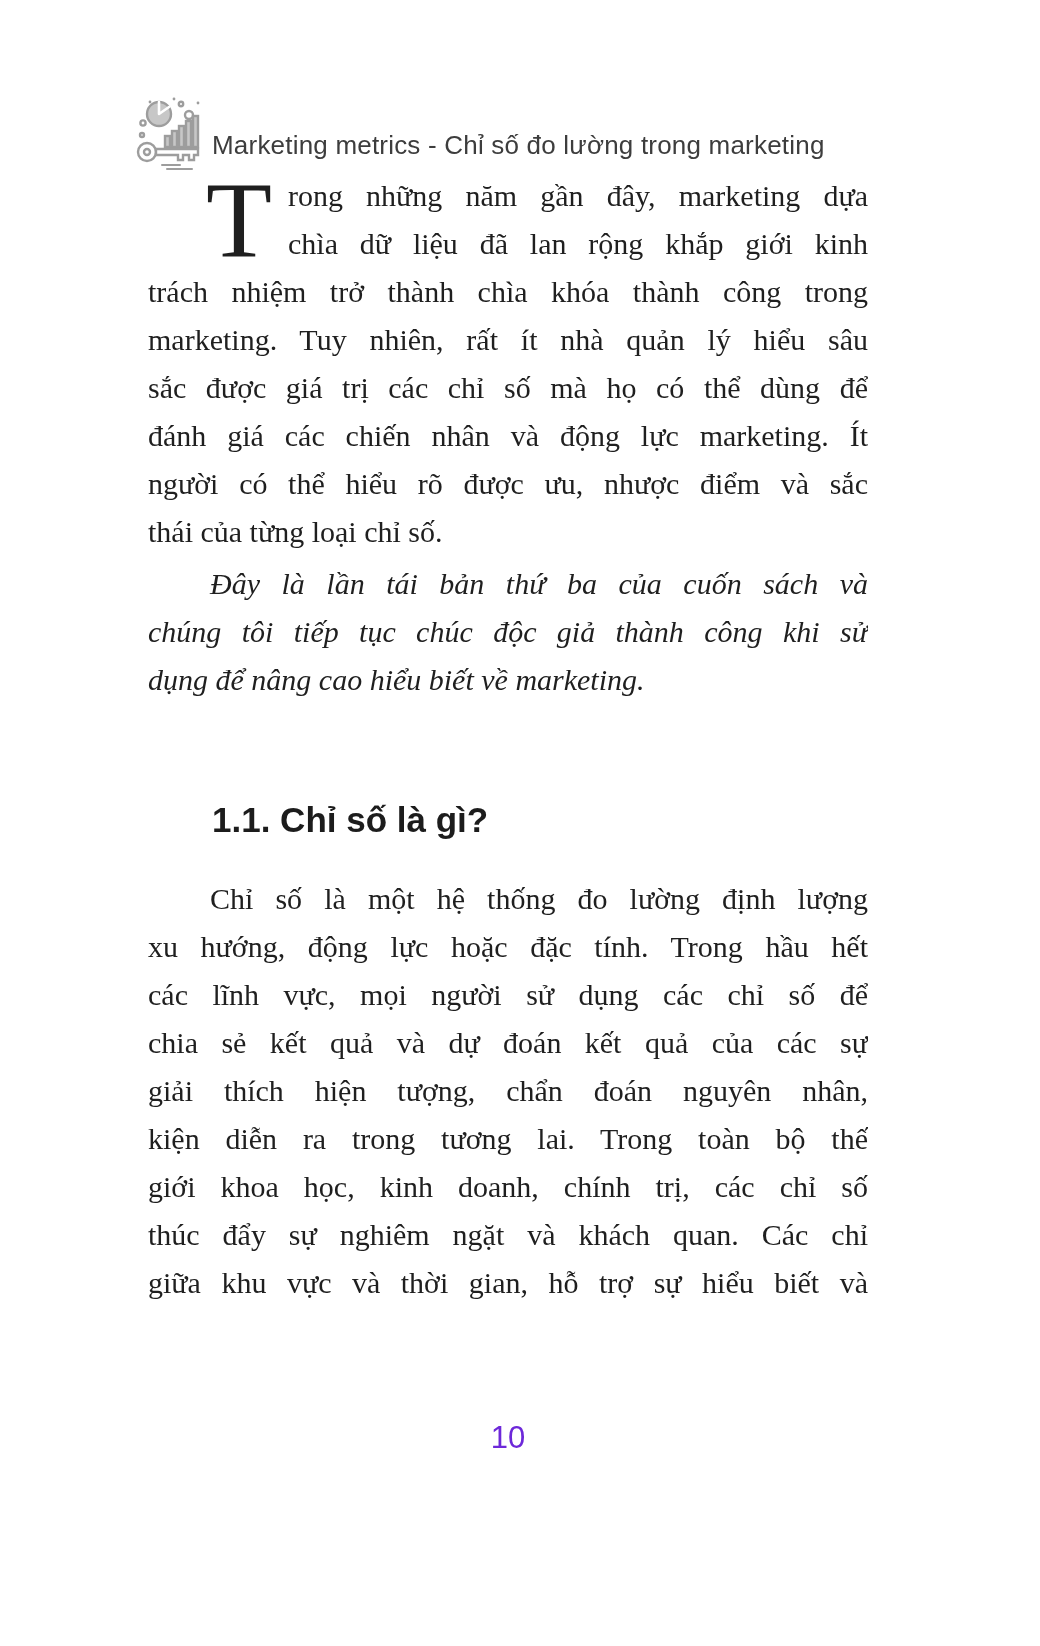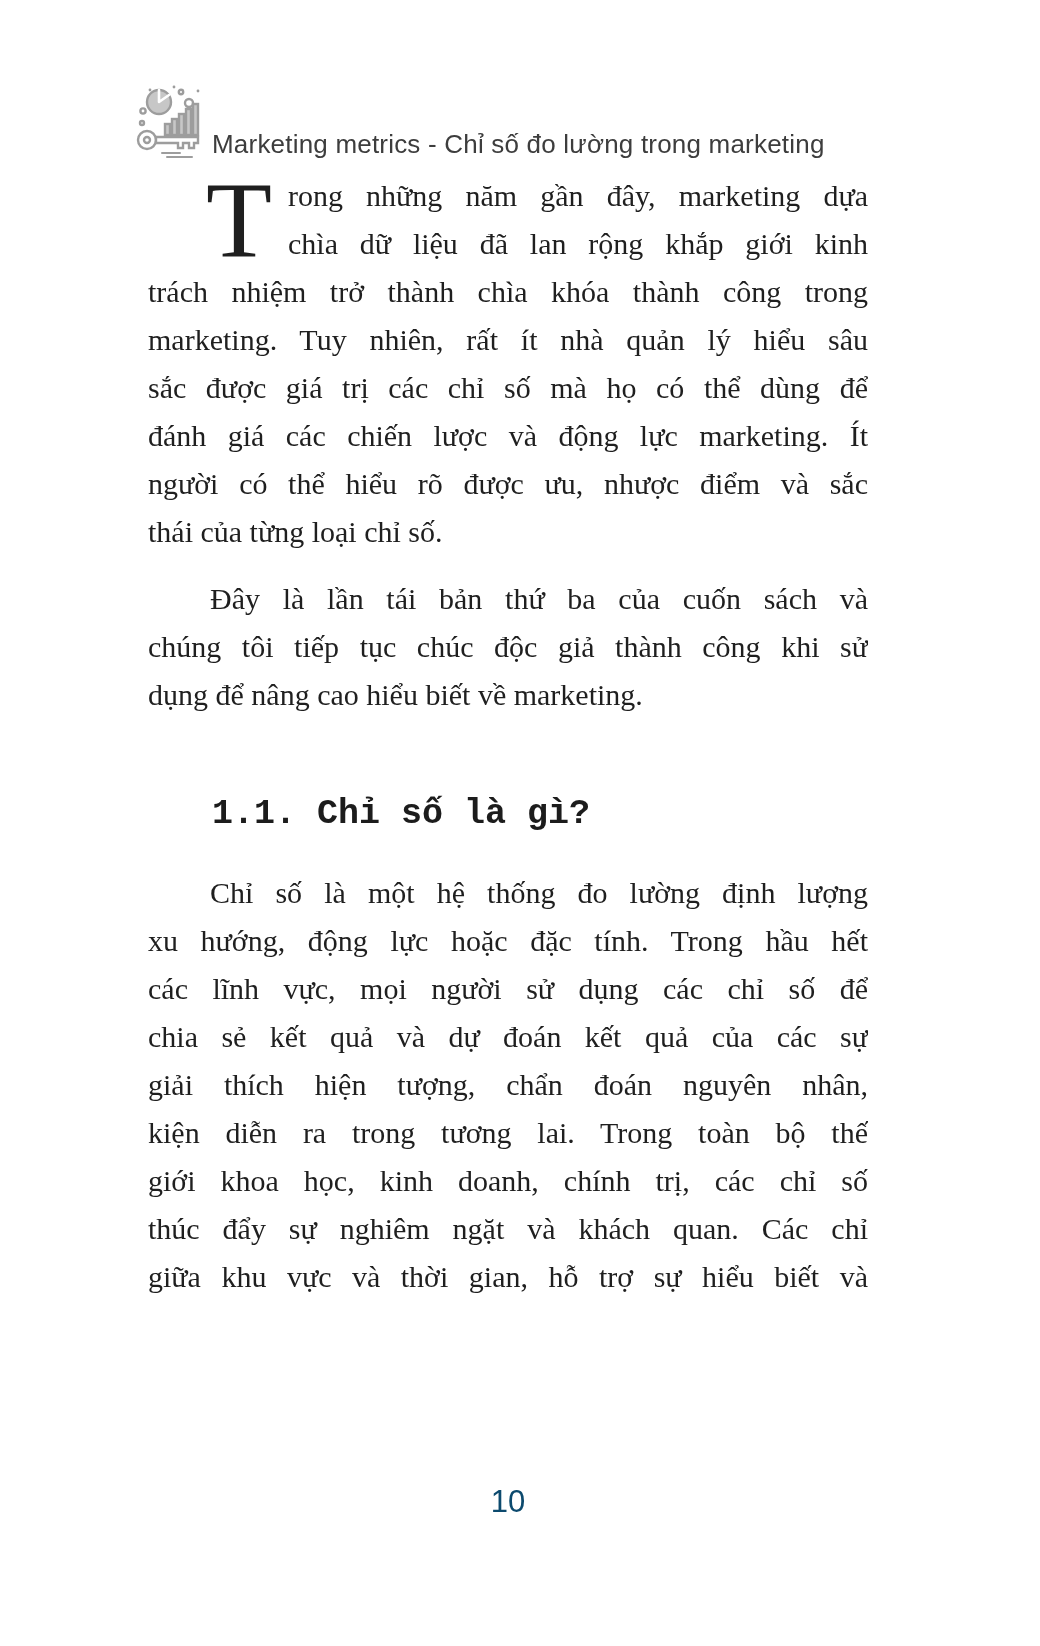--- a/index.html
+++ b/index.html
@@ -6,22 +6,22 @@
   .page {
     position:relative;
     width:1040px; height:1646px;
     background:#ffffff;
     overflow:hidden;
     font-family:"Liberation Serif", serif;
   }
 
   
   .header {
-    position:absolute; left:134px; top:84px;
-    display:flex; align-items:flex-end; gap:8px;
+    position:absolute; left:134px; top:96px;
+    display:flex; align-items:center; gap:8px;
   }
   .header-icon { width:70px; height:76px; flex:0 0 auto; }
   .header-title {
     font-family:"Liberation Sans", sans-serif;
     font-size:26px; color:#3d3d3d;
     margin-top:22px; letter-spacing:0.2px;
     white-space:nowrap;
   }
 
   
@@ -39,35 +39,35 @@
   .line.last { text-align-last:left; }
   .line.dc-indent { padding-left:140px; }
   .line.first-indent { padding-left:62px; }
 
   .dropcap {
     position:absolute; left:58px; top:0;
     font-size:108px; line-height:96px;
     color:#1f1f1f; font-family:"Liberation Serif", serif;
   }
 
-  .para-2 { margin-top:19px; }
+  .para-2 { margin-top:4px;font-style:italic; }
   .section-heading {
-    margin:70px 0 0 64px;
-    font-family:Liberation Mono, monospace;
+    margin:91px 0 0 64px;
+    font-family:Liberation Sans, sans-serif;
     font-weight:bold; font-size:35px; line-height:50px;
     color:#1c1c1c;
   }
   .para-3 { margin-top:30px; }
 
   
   .page-number {
-    position:absolute; left:148px; top:1484px; width:720px;
+    position:absolute; left:148px; top:1420px; width:720px;
     text-align:center;
     font-family:"Liberation Sans", sans-serif;
-    font-size:31px; color:#0c4a6e;
+    font-size:31px; color:#6d28d9;
   }
 </style>
 </head>
 <body>
 
 <div class="page">
 
   <div class="header">
     <span class="header-icon">
       <svg viewBox="0 0 70 76" width="70" height="76" xmlns="http://www.w3.org/2000/svg" fill="none" stroke="#9d9d9d" stroke-width="2.4" stroke-linecap="round">
@@ -102,21 +102,21 @@
 
   <div class="content">
 
     <div class="para para-1">
       <span class="dropcap">T</span>
       <div class="line dc-indent">rong những năm gần đây, marketing dựa</div>
       <div class="line dc-indent">chìa dữ liệu đã lan rộng khắp giới kinh</div>
       <div class="line">trách nhiệm trở thành chìa khóa thành công trong</div>
       <div class="line">marketing. Tuy nhiên, rất ít nhà quản lý hiểu sâu</div>
       <div class="line">sắc được giá trị các chỉ số mà họ có thể dùng để</div>
-      <div class="line">đánh giá các chiến lược và động lực marketing. Ít</div>
+      <div class="line">đánh giá các chiến nhân và động lực marketing. Ít</div>
       <div class="line">người có thể hiểu rõ được ưu, nhược điểm và sắc</div>
       <div class="line last">thái của từng loại chỉ số.</div>
     </div>
 
     <div class="para para-2">
       <div class="line first-indent">Đây là lần tái bản thứ ba của cuốn sách và</div>
       <div class="line">chúng tôi tiếp tục chúc độc giả thành công khi sử</div>
       <div class="line last">dụng để nâng cao hiểu biết về marketing.</div>
     </div>
 

